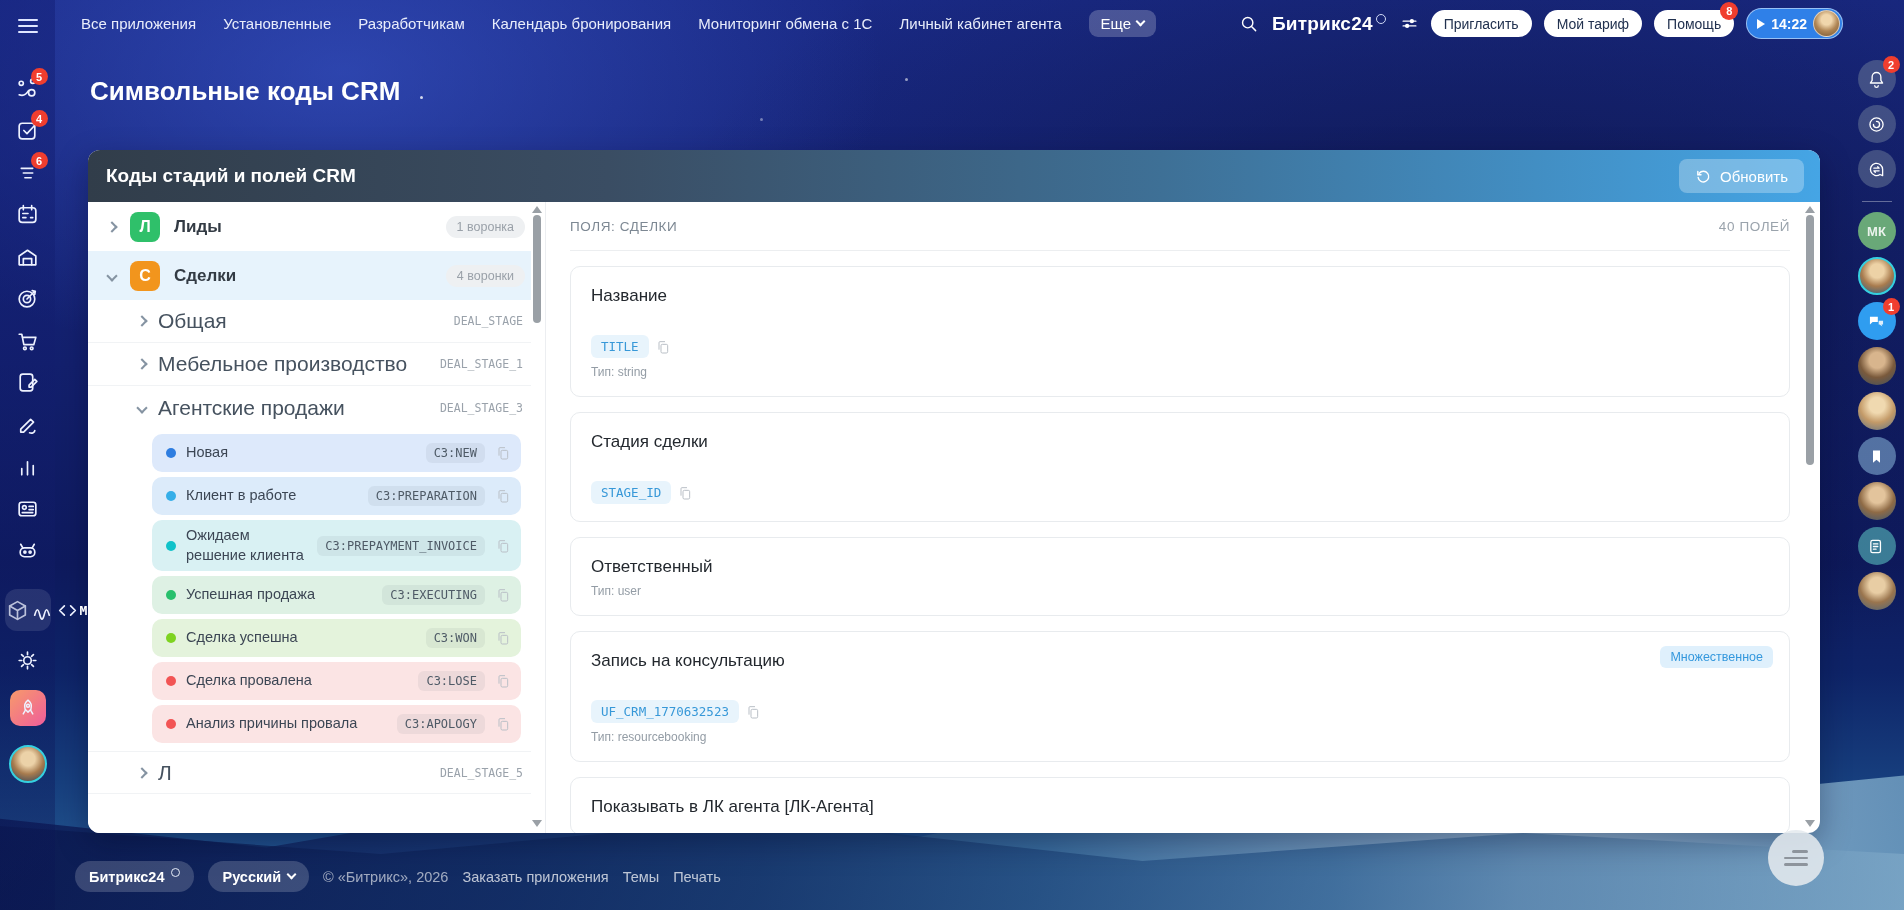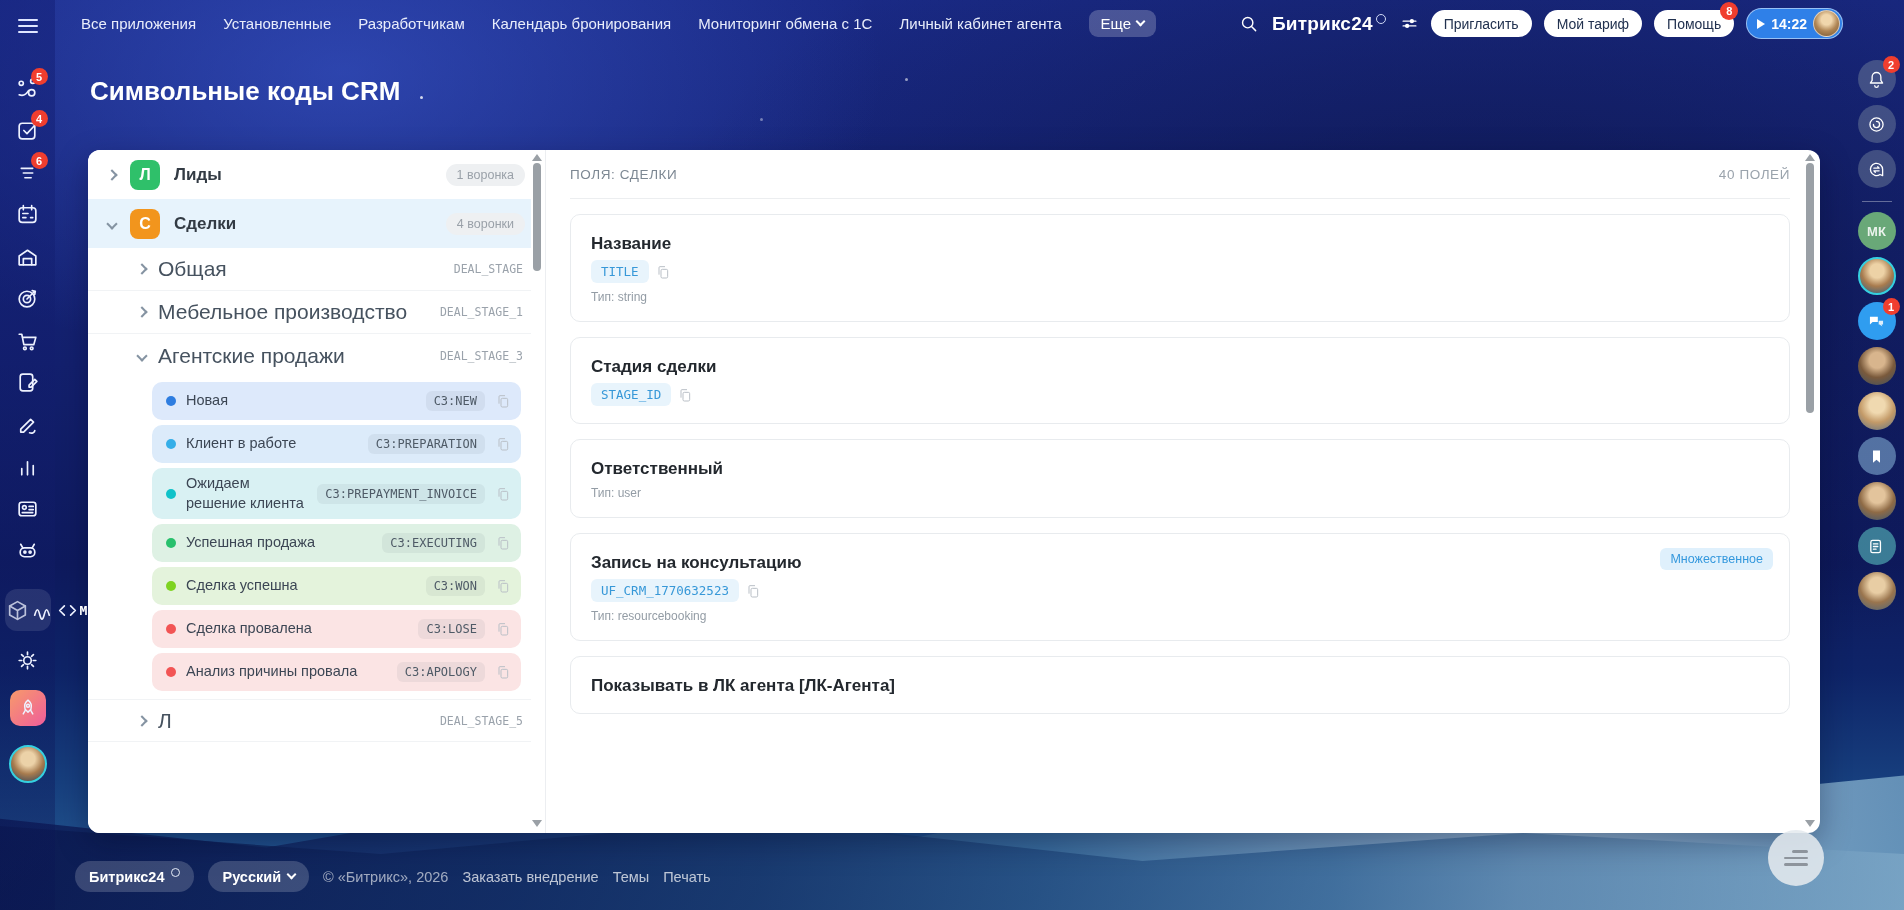--- a/index.html
+++ b/index.html
@@ -110,22 +110,22 @@
   .scroll-arrow.up { border-bottom:7px solid #9aa0a6; }
   .scroll-arrow.down { border-top:7px solid #9aa0a6; }
   .scroll-thumb { width:8px; margin:2px auto; border-radius:4px; background:#9aa0a6; }
 
   
   .fields { flex:1; position:relative; overflow:hidden; padding:0 30px 0 24px; }
   .fields-head { display:flex; align-items:center; height:49px; border-bottom:1px solid #eceef0; }
   .fields-title { font-size:13.5px; color:#7d8893; letter-spacing:.6px; }
   .fields-count { margin-left:auto; font-size:13.5px; color:#9aa3ac; letter-spacing:.6px; }
   .field-card { position:relative; border:1px solid #e8ebee; border-radius:10px; margin-top:15px; padding:19px 20px 17px; background:#fff; }
-  .field-name { font-size:17px; font-weight:bold; color:#23282e; }
-  .field-chip-row { display:flex; align-items:center; gap:6px; margin-top:6px; }
+  .field-name { font-size:17px; font-weight:normal; color:#23282e; }
+  .field-chip-row { display:flex; align-items:center; gap:6px; margin-top:29px; }
   .field-chip { background:#e8f4fc; color:#3798d8; border-radius:6px; padding:4px 10px; font-family:"DejaVu Sans Mono", monospace; font-size:12.5px; }
   .field-type { margin-top:7px; font-size:12px; color:#939ca5; }
   .field-badge { position:absolute; top:14px; right:16px; background:#dff0fc; color:#3498dd; font-size:12.5px; border-radius:6px; padding:4px 10px; }
   .fields-scroll { position:absolute; right:4px; top:2px; bottom:2px; width:12px; }
 
   
   .footer { position:absolute; left:75px; bottom:18px; display:flex; align-items:center; gap:14px; z-index:4; }
   .footer-pill { background:rgba(255,255,255,.18); border-radius:16px; height:31px; padding:0 14px; display:flex; align-items:center; gap:7px; color:#fff; font-size:14.5px; font-weight:bold; cursor:pointer; }
   .footer-clock { width:9px; height:9px; border:1.3px solid #e6ecf8; border-radius:50%; position:relative; top:-4px; }
   .footer-link { color:rgba(255,255,255,.72); font-size:14.5px; cursor:pointer; white-space:nowrap; }
@@ -368,20 +368,30 @@
         <rect x="5.5" y="5" width="11" height="14" rx="2"></rect>
         <path d="M8.5 9h5M8.5 12h5M8.5 15h3"></path>
       </svg>
   </div>
   <div class="rr-item av-photo5"></div>
 </div>
 
 <div class="page-title">Символьные коды CRM</div>
 
 <div class="card">
+  <div class="card-header">
+    <span class="card-title">Коды стадий и полей CRM</span>
+    <div class="refresh-btn">
+      <svg viewBox="0 0 24 24">
+          <path d="M6 7.5a7.5 7.5 0 1 1-1.5 6"></path>
+          <path d="M4 5v4.5h4.5"></path>
+        </svg>
+      <span>Обновить</span>
+    </div>
+  </div>
   <div class="card-body">
 
     <div class="tree">
       <div class="tree-inner">
         <div class="entity-row">
           <span class="chev right"></span>
           <span class="entity-tile" style="background: rgb(47, 192, 106);">Л</span>
           <span class="entity-name">Лиды</span>
           <span class="entity-badge">1 воронка</span>
         </div>
@@ -549,21 +559,21 @@
 <div class="footer">
   <div class="footer-pill">
     <span>Битрикс24</span>
     <span class="footer-clock"></span>
   </div>
   <div class="footer-pill">
     <span>Русский</span>
     <span class="chev-dn-sm"></span>
   </div>
   <span class="footer-copy">© «Битрикс», 2026</span>
-  <span class="footer-link">Заказать внедрение</span>
+  <span class="footer-link">Заказать приложения</span>
   <span class="footer-link">Темы</span>
   <span class="footer-link">Печать</span>
 </div>
 
 <div class="fab">
   <div class="fab-lines">
       <i></i>
       <i></i>
       <i></i>
     </div>

